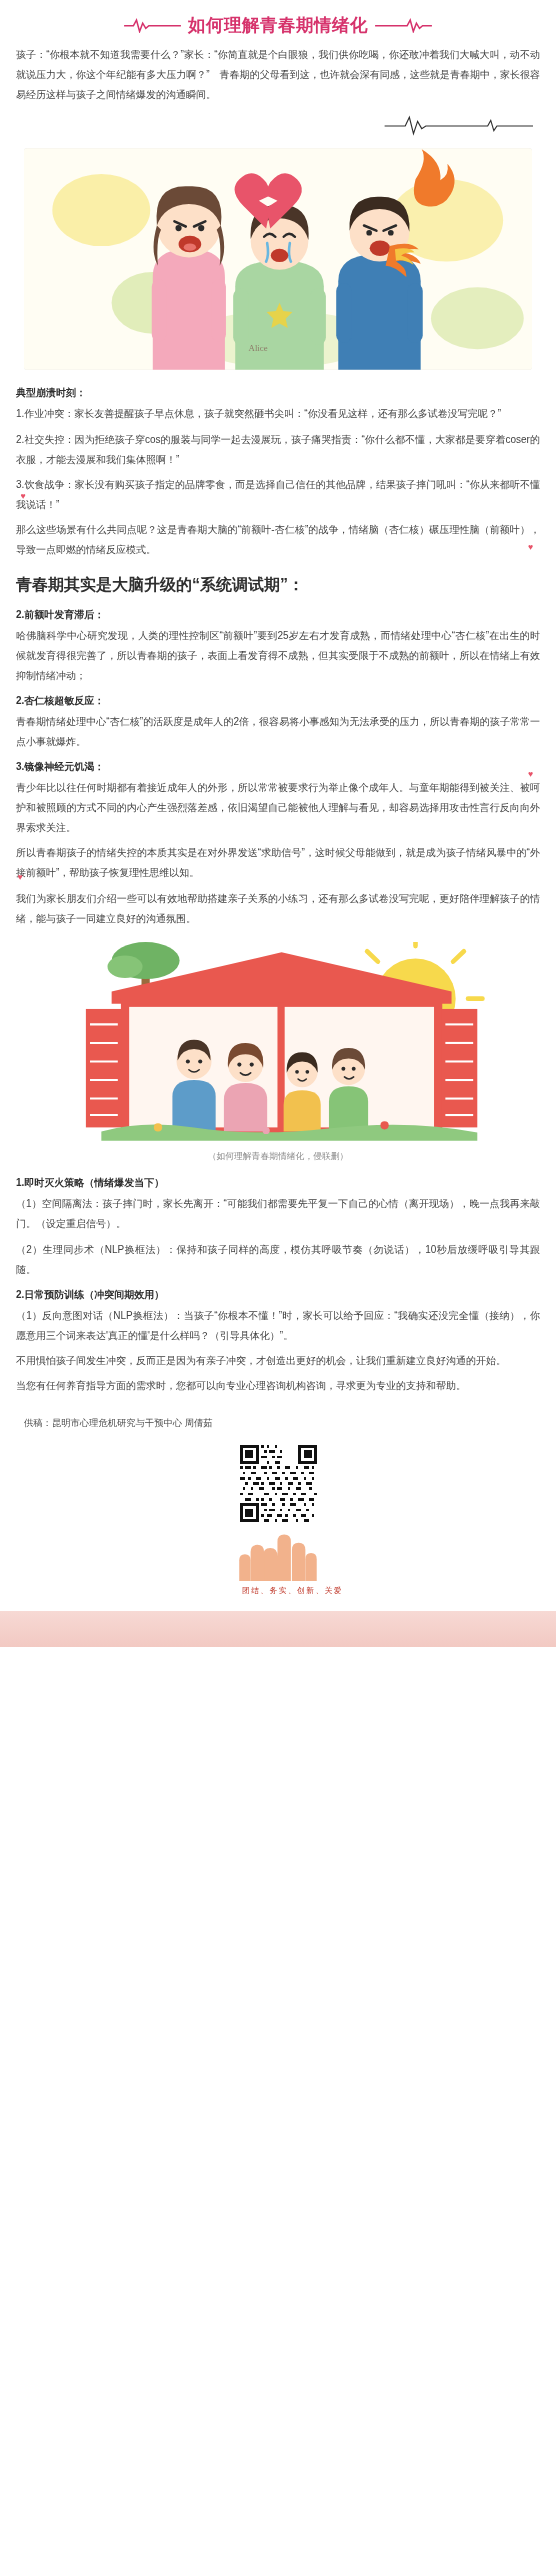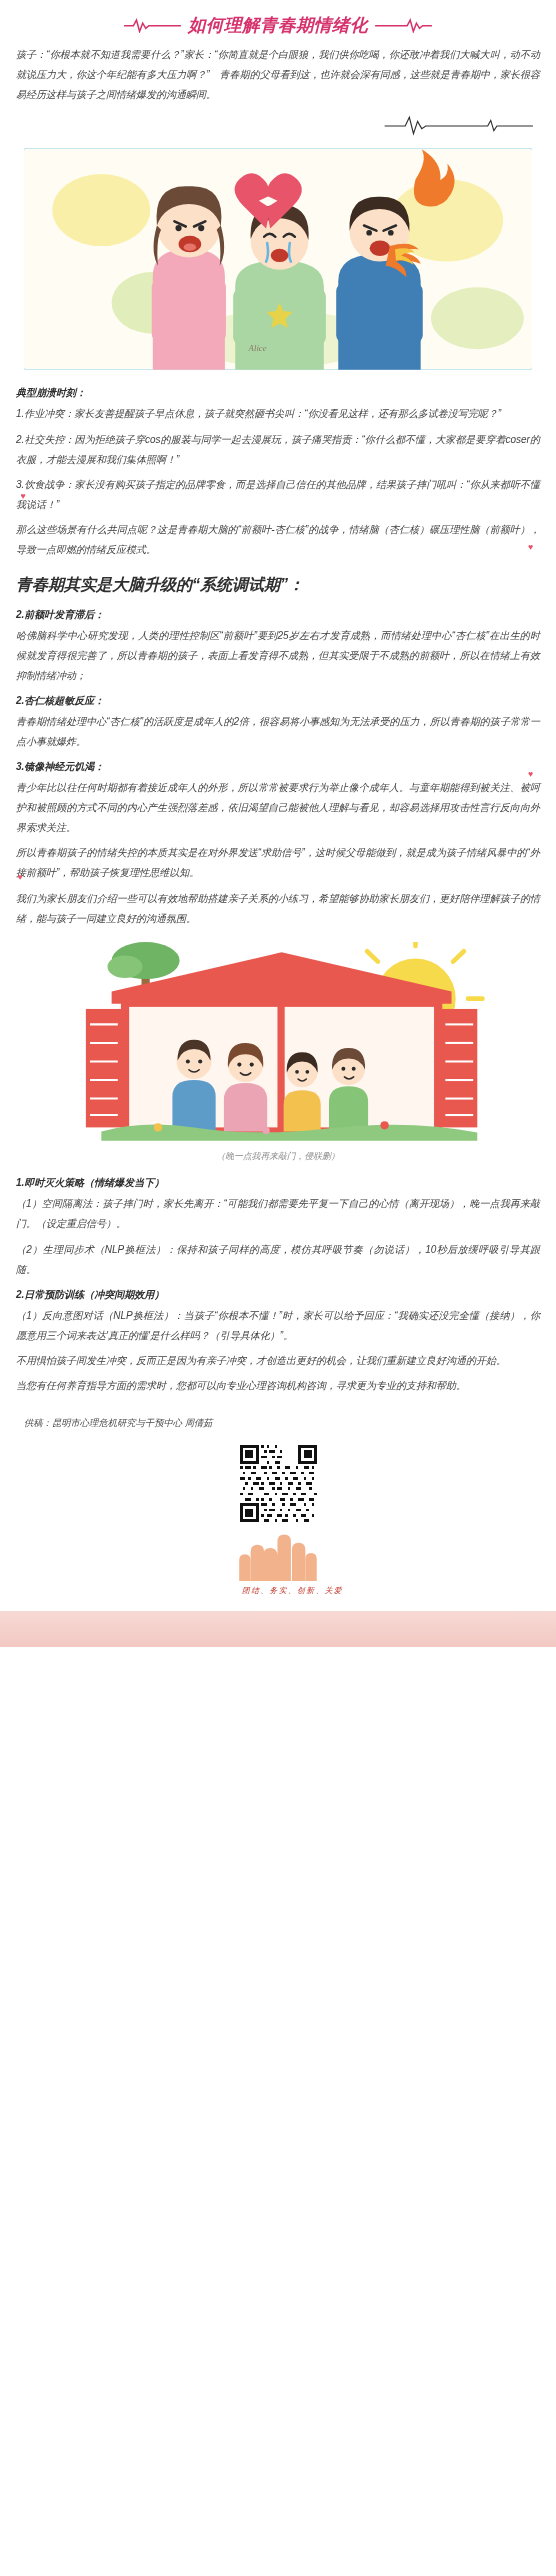--- a/index.html
+++ b/index.html
@@ -3,21 +3,21 @@
 <meta charset="utf-8">
 <style>
   * { box-sizing: border-box; }
   html, body { margin:0; padding:0; }
   body {
     width:556px;
     background:#ffffff;
     font-family:"Liberation Sans","DejaVu Sans",sans-serif;
     color:#3a3a3a;
   }
-  .page { width:556px; position:relative; background:#fff;font-style:italic; }
+  .page { width:556px; position:relative; background:#fff; }
 
   
   .header {
     position:relative;
     padding:13.4px 0 7.2px 0;
     text-align:center;
   }
   .header-inner {
     display:flex;
     align-items:center;
@@ -46,21 +46,21 @@
 
   .ecg-row { padding:3.1px 24px 1px 24px; }
 
   
   .illus1 {
     margin:8.2px 24px 13.4px 24px;
     height:222px;
     position:relative;
     border-radius:3.1px;
     overflow:hidden;
-    background:#0ea5e9;
+    background:#e5e5e5;
   }
   .illus2 {
     margin:13.4px 24px 3.1px 24px;
     height:206px;
     position:relative;
     border-radius:3.1px;
     overflow:hidden;
     background:#ffffff;
   }
   .caption {
@@ -238,21 +238,21 @@
     <div class="bold-line">2.前额叶发育滞后：</div>
     <p class="para">哈佛脑科学中心研究发现，人类的理性控制区“前额叶”要到25岁左右才发育成熟，而情绪处理中心“杏仁核”在出生的时候就发育得很完善了，所以青春期的孩子，表面上看发育得不成熟，但其实受限于不成熟的前额叶，所以在情绪上有效抑制情绪冲动；</p>
 
     <div class="bold-line">2.杏仁核超敏反应：</div>
     <p class="para">青春期情绪处理中心“杏仁核”的活跃度是成年人的2倍，很容易将小事感知为无法承受的压力，所以青春期的孩子常常一点小事就爆炸。</p>
 
     <div class="bold-line">3.镜像神经元饥渴：</div>
     <p class="para">青少年比以往任何时期都有着接近成年人的外形，所以常常被要求行为举止像个成年人。与童年期能得到被关注、被呵护和被照顾的方式不同的内心产生强烈落差感，依旧渴望自己能被他人理解与看见，却容易选择用攻击性言行反向向外界索求关注。</p>
 
     <p class="para">所以青春期孩子的情绪失控的本质其实是在对外界发送“求助信号”，这时候父母能做到，就是成为孩子情绪风暴中的“外接前额叶”，帮助孩子恢复理性思维以知。</p>
-    <p class="para">我们为家长朋友们介绍一些可以有效地帮助搭建亲子关系的小练习，希望能够协助家长朋友们，更好陪伴理解孩子的情绪，能与孩子一同建立良好的沟通氛围。</p>
+    <p class="para">我们为家长朋友们介绍一些可以有效地帮助搭建亲子关系的小练习，还有那么多试卷没写完呢，更好陪伴理解孩子的情绪，能与孩子一同建立良好的沟通氛围。</p>
   </div>
 
   <div style="position:relative;height:0;">
     <span class="heart" style="left:20.6px; top:-443px;">♥</span>
     <span class="heart" style="left:528px; top:-392px;">♥</span>
     <span class="heart" style="left:528px; top:-165px;">♥</span>
     <span class="heart" style="left:17.5px; top:-62px;">♥</span>
   </div>
 
   <div class="illus2">
@@ -328,21 +328,21 @@
           <circle cx="640" cy="246" r="3.8" fill="#2b2b2b"></circle>
         <path d="M622 262 q9 8 18 0" stroke="#2b2b2b" stroke-width="3" fill="none" stroke-linecap="round"></path>
       </g>
 
       <path d="M150 368 q80 -22 180 -8 q120 18 260 2 q160 -18 290 8 L880 386 L150 386 Z" fill="#8fc97f"></path>
       <circle cx="260" cy="360" r="8" fill="#f2c14e"></circle>
       <circle cx="700" cy="356" r="8" fill="#e9584f"></circle>
       <circle cx="470" cy="366" r="7" fill="#eba4b3"></circle>
     </svg>
   </div>
-  <div class="caption">（晚一点我再来敲门，侵联删）</div>
+  <div class="caption">（如何理解青春期情绪化，侵联删）</div>
 
   <div class="content">
     <div class="bold-line">1.即时灭火策略（情绪爆发当下）</div>
     <p class="para">（1）空间隔离法：孩子摔门时，家长先离开：“可能我们都需要先平复一下自己的心情（离开现场），晚一点我再来敲门。（设定重启信号）。</p>
     <p class="para">（2）生理同步术（NLP换框法）：保持和孩子同样的高度，模仿其呼吸节奏（勿说话），10秒后放缓呼吸引导其跟随。</p>
 
     <div class="bold-line">2.日常预防训练（冲突间期效用）</div>
     <p class="para">（1）反向意图对话（NLP换框法）：当孩子“你根本不懂！”时，家长可以给予回应：“我确实还没完全懂（接纳），你愿意用三个词来表达'真正的懂'是什么样吗？（引导具体化）”。</p>
 
     <p class="para">不用惧怕孩子间发生冲突，反而正是因为有亲子冲突，才创造出更好的机会，让我们重新建立良好沟通的开始。</p>

